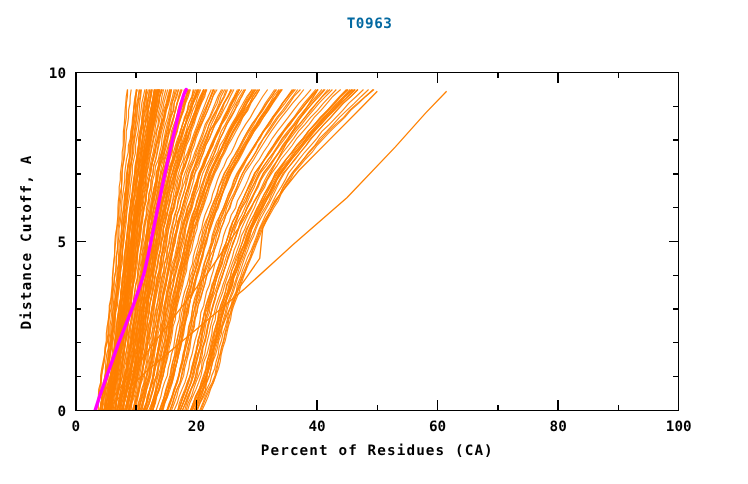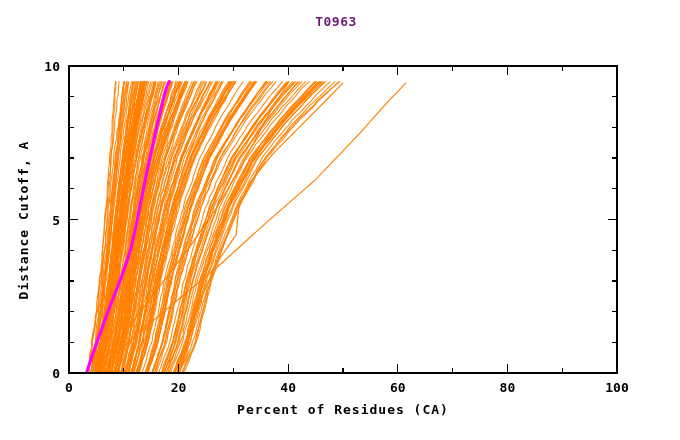--- a/index.html
+++ b/index.html
@@ -16,21 +16,21 @@
     font-family: "DejaVu Sans Mono", "Liberation Mono", monospace;
   }
   #chart-title {
     position: absolute;
     left: 0;
     top: 14px;
     width: 672px;
     text-align: center;
     font-size: 13px;
     font-weight: bold;
-    color: #701a75;
+    color: #0369a1;
     letter-spacing: 0.5px;
   }
   #plot-svg {
     position: absolute;
     left: 0;
     top: 0;
   }
   .axis-tick-label {
     font-family: "DejaVu Sans Mono", "Liberation Mono", monospace;
     font-size: 13px;

